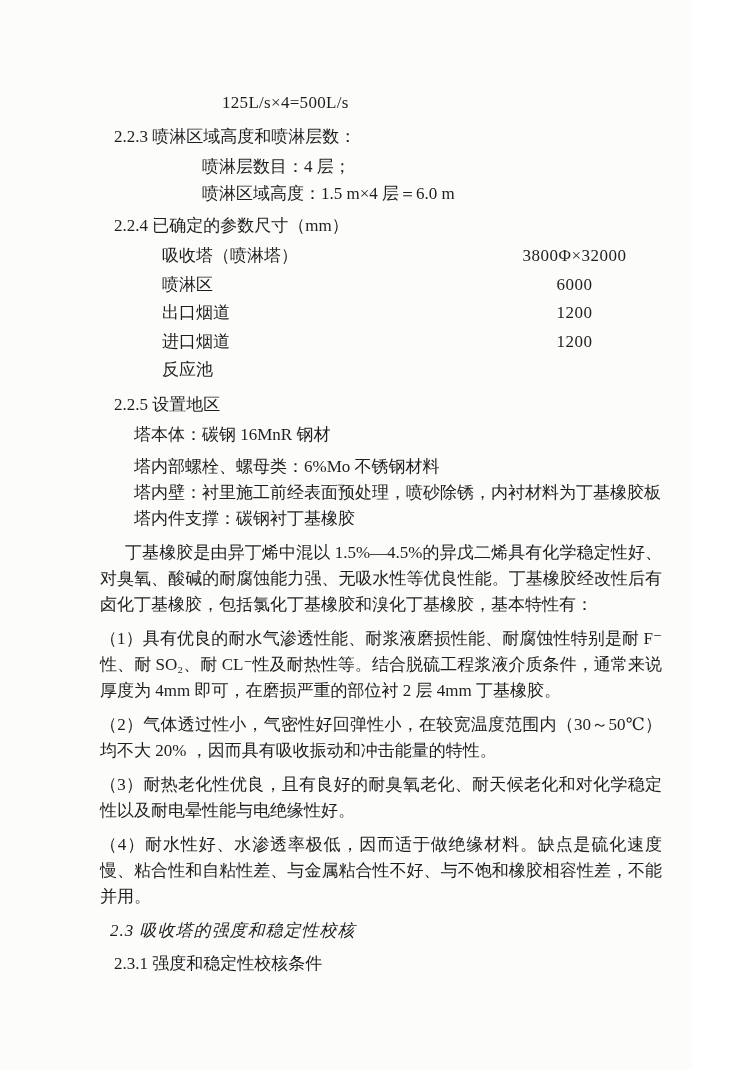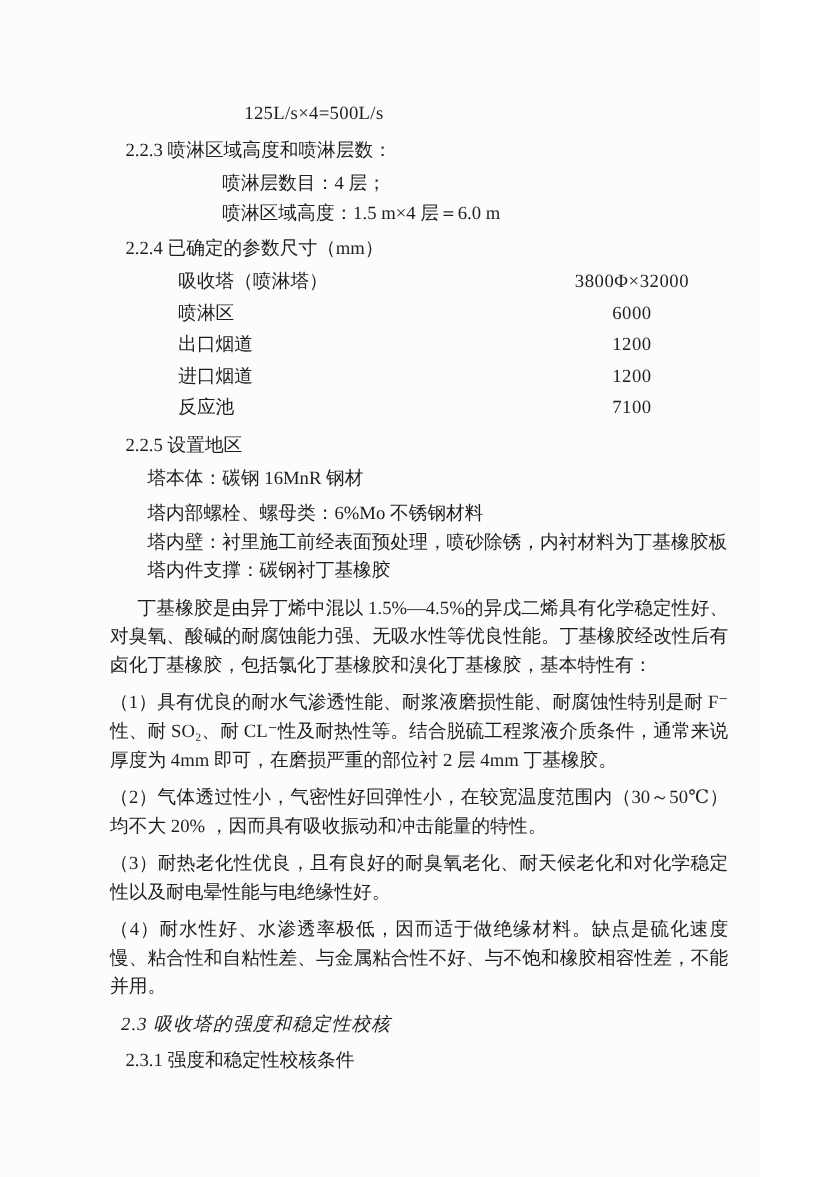--- a/index.html
+++ b/index.html
@@ -97,21 +97,20 @@
       <div class="param-row">
         <span class="param-label">出口烟道</span>
         <span class="param-value">1200</span>
       </div>
       <div class="param-row">
         <span class="param-label">进口烟道</span>
         <span class="param-value">1200</span>
       </div>
       <div class="param-row">
         <span class="param-label">反应池</span>
-        <span class="param-value">7100</span>
       </div>
     </div>
 
     <div class="heading">2.2.5 设置地区</div>
     <div class="material-line">塔本体：碳钢 16MnR 钢材</div>
     <div class="material-line gap">塔内部螺栓、螺母类：6%Mo 不锈钢材料</div>
     <div class="material-line">塔内壁：衬里施工前经表面预处理，喷砂除锈，内衬材料为丁基橡胶板</div>
     <div class="material-line">塔内件支撑：碳钢衬丁基橡胶</div>
 
     <div class="para indent">丁基橡胶是由异丁烯中混以 1.5%—4.5%的异戊二烯具有化学稳定性好、对臭氧、酸碱的耐腐蚀能力强、无吸水性等优良性能。丁基橡胶经改性后有卤化丁基橡胶，包括氯化丁基橡胶和溴化丁基橡胶，基本特性有：</div>

